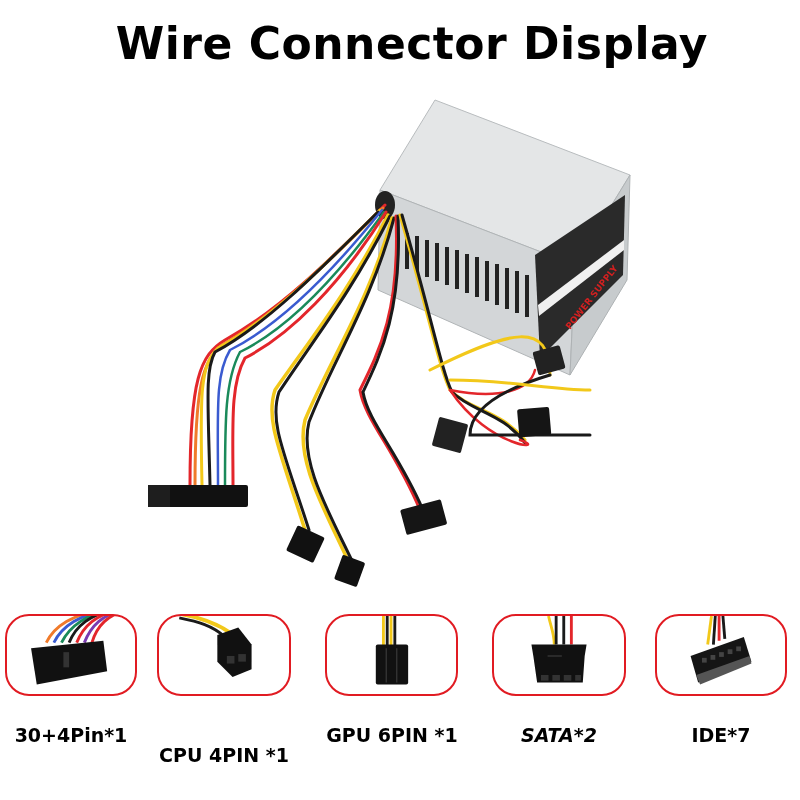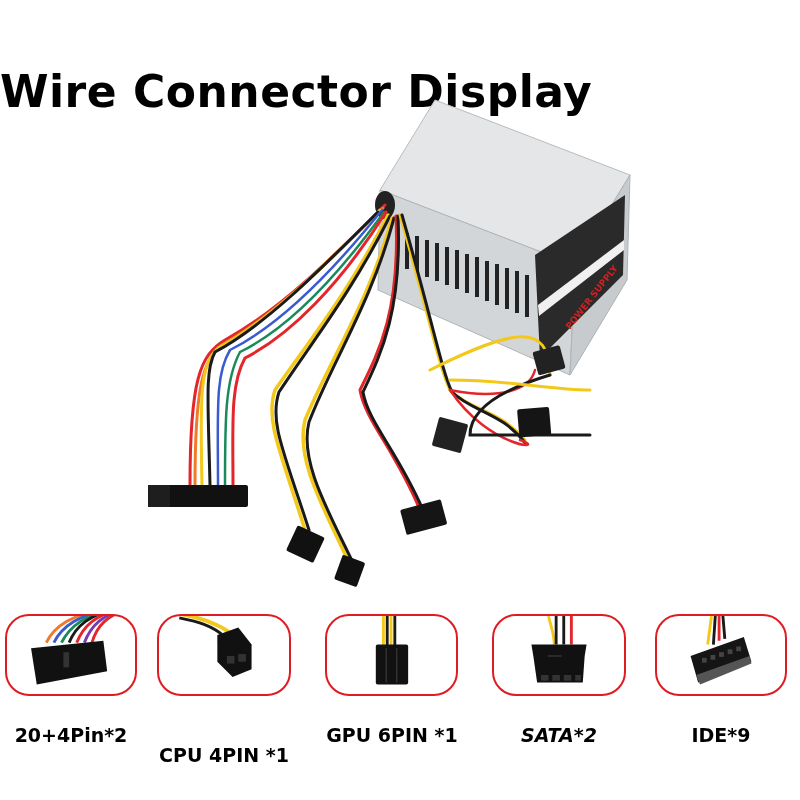--- a/index.html
+++ b/index.html
@@ -1,19 +1,19 @@
 <!DOCTYPE html>
 <html><head>
 <meta charset="utf-8">
 <style>
   html, body { margin: 0; padding: 0; background: #ffffff; }
   body { width: 800px; height: 800px; position: relative; overflow: hidden;
          font-family: "DejaVu Sans", sans-serif; }
-  .title { position: absolute; top: 18px; left: 0; width: 708px; text-align: left;
-           font-size: 44px; font-weight: bold; color: #000; letter-spacing: 0.5px; margin-top: 48px; }
+  .title { position: absolute; top: 18px; left: 0; width: 708px; text-align: right;
+           font-size: 44px; font-weight: bold; color: #000; letter-spacing: 0.5px; }
   .hero { position: absolute; left: 130px; top: 90px; width: 540px; height: 510px; }
   .thumb { position: absolute; top: 614px; height: 82px; border: 2px solid #e11b22;
            border-radius: 24px; background: #fff; box-sizing: border-box; overflow: hidden; }
   .thumb svg { width: 100%; height: 100%; display: block; }
   .label { position: absolute; top: 724px; font-size: 19px; font-weight: bold; color: #000;
            text-align: center; white-space: nowrap; }
 </style>
 </head>
 <body>
 
@@ -168,17 +168,17 @@
     <g fill="#444">
         <rect x="46" y="44" width="5" height="5"></rect>
         <rect x="55" y="41" width="5" height="5"></rect>
     <rect x="64" y="38" width="5" height="5"></rect>
         <rect x="73" y="35" width="5" height="5"></rect>
         <rect x="82" y="32" width="5" height="5"></rect>
       </g>
   </svg>
 </div>
 
-<div class="label" style="left:5px;width:132px;">20+4Pin*2</div>
+<div class="label" style="left:5px;width:132px;">30+4Pin*1</div>
 <div class="label" style="left:149px;width:150px;margin-top:20px;">CPU 4PIN *1</div>
 <div class="label" style="left:317px;width:150px;">GPU 6PIN *1</div>
 <div class="label" style="left:492px;width:134px;font-style:italic;">SATA*2</div>
-<div class="label" style="left:655px;width:132px;">IDE*9</div>
+<div class="label" style="left:655px;width:132px;">IDE*7</div>
 
 </body></html>

